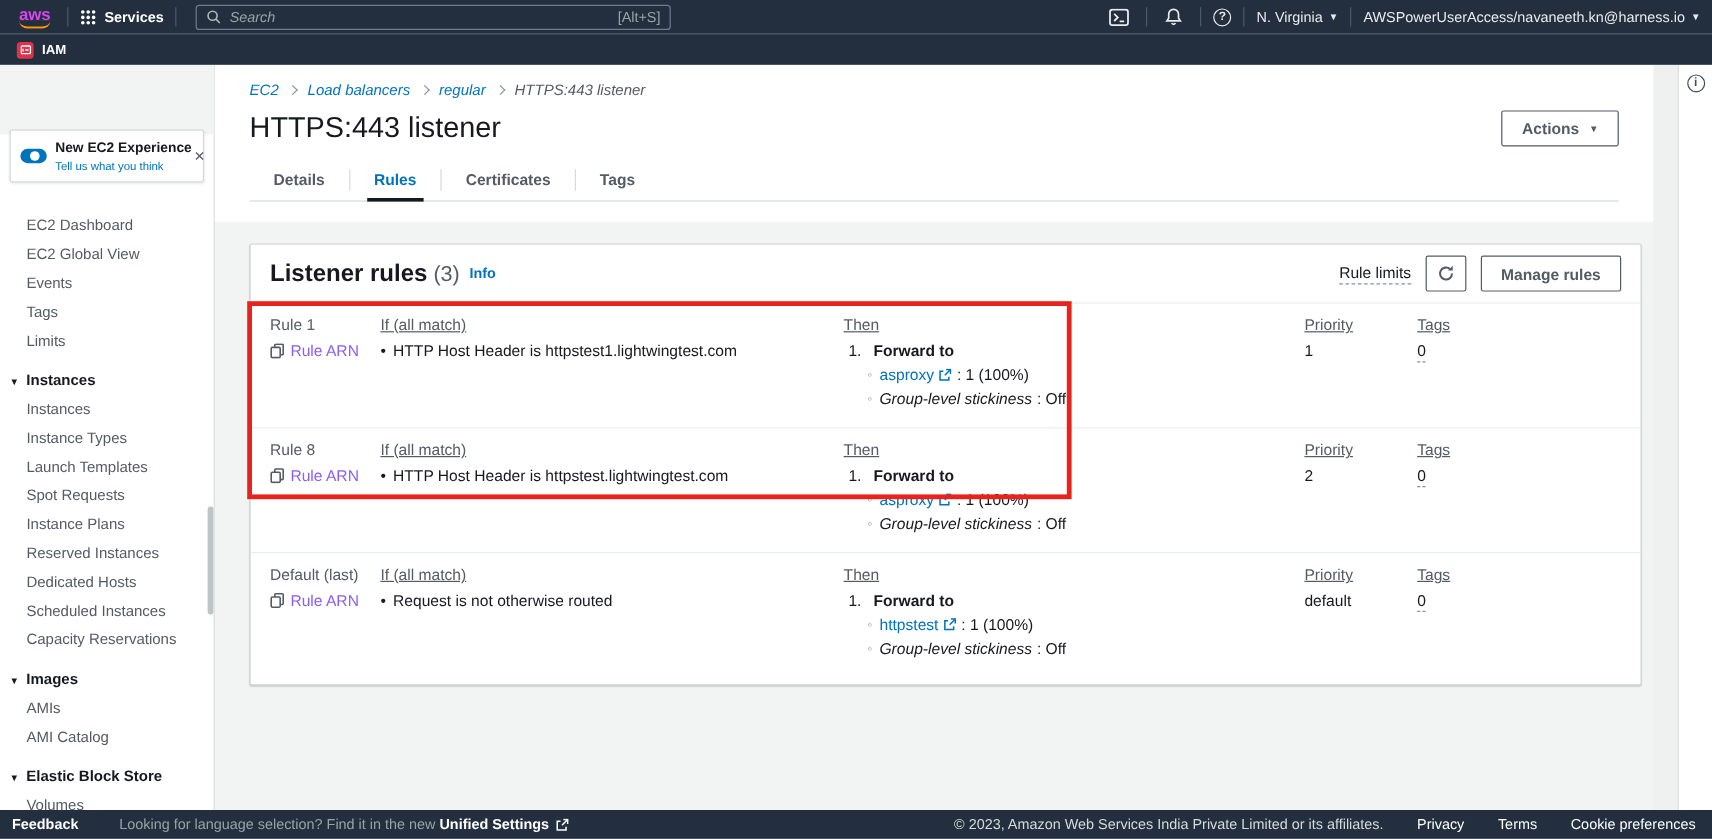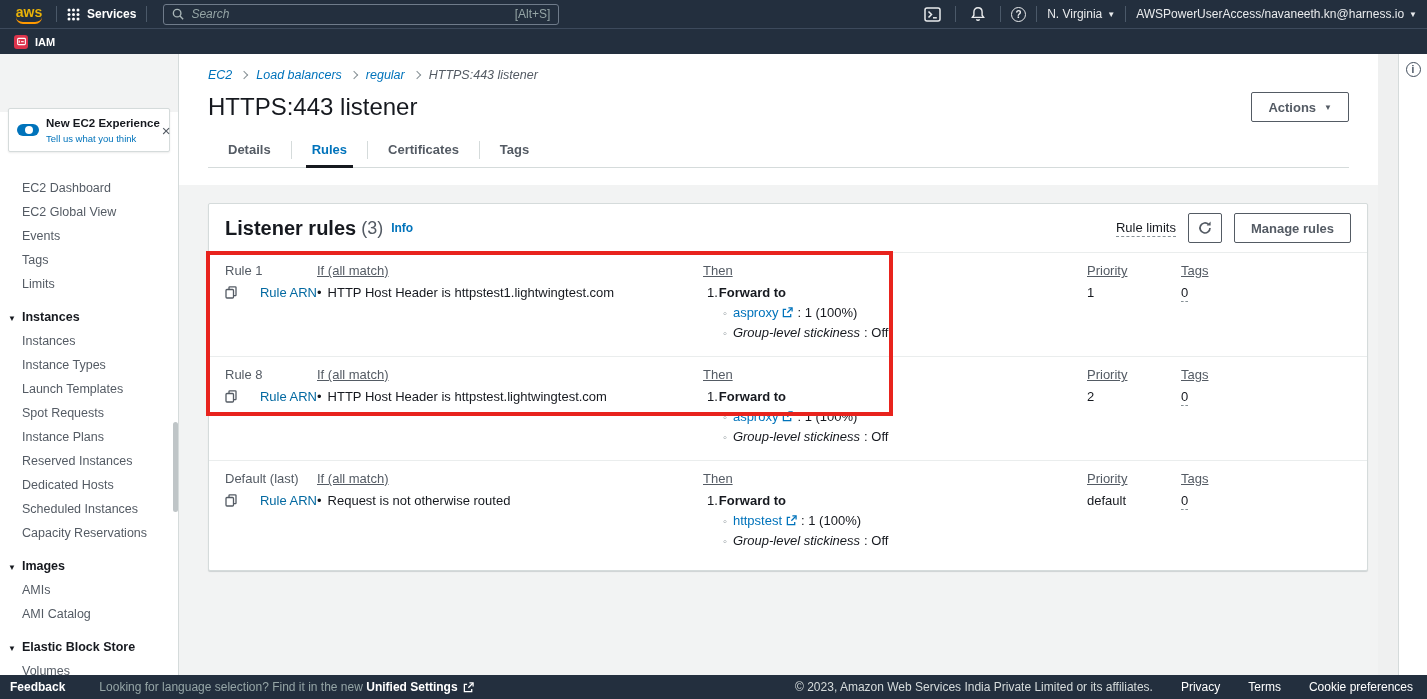--- a/index.html
+++ b/index.html
@@ -5,21 +5,21 @@
   * { box-sizing: border-box; margin: 0; padding: 0; }
   html,body { width:1427px; height:699px; }
   body {
     font-family: "Liberation Sans", sans-serif;
     background:#f2f3f3; position:relative; overflow:hidden; font-size:13px; color:#16191f;
   }
   
   .topbar { position:absolute; top:0; left:0; width:1427px; height:28px; background:#232f3e;
     display:flex; align-items:center; color:#fff; z-index:30; }
   .aws-logo { margin-left:12px; width:34px; position:relative; font-weight:bold; font-size:14px;
-    color:#eab308; text-align:center; line-height:16px; }
+    color:#d946ef; text-align:center; line-height:16px; }
   .aws-logo .smile { display:block; width:26px; height:7px; margin:-3px auto 0;
     border:solid #ff9900; border-width:0 0 2px 0; border-radius:0 0 12px 12px; }
   .tb-div { width:1px; height:16px; background:#4b5969; margin:0 10px; }
   .tb-item { display:flex; align-items:center; gap:7px; font-size:12px; font-weight:bold; color:#fff; cursor:pointer; }
   .searchbox { display:flex; align-items:center; width:396px; height:21px; margin-left:6px;
     border:1px solid #6f7b8a; border-radius:3px; padding:0 8px; gap:7px; background:#232f3e; }
   .searchbox .ph { color:#95a5a6; font-style:italic; font-size:12px; flex:1; }
   .searchbox .kbd { color:#95a5a6; font-size:12px; }
   .tb-right { margin-left:auto; display:flex; align-items:center; margin-right:10px; }
   .tb-right .txt { font-size:12px; color:#e9ebed; font-weight:normal; display:flex; align-items:center; gap:5px; cursor:pointer; }
@@ -84,25 +84,25 @@
   .card-actions { margin-left:auto; display:flex; align-items:center; gap:12px; }
   .rule-limits { font-size:13px; color:#16191f; border-bottom:1px dashed #879196; padding-bottom:1px; cursor:pointer; }
   .icon-btn { width:34px; height:30px; display:inline-flex; align-items:center; justify-content:center;
     background:#fff; border:1px solid #545b64; border-radius:2px; cursor:pointer; }
   
   .rows { position:relative; }
   .rule-row { display:grid; grid-template-columns:92px 386px 384px 94px 1fr;
     padding:10px 0 16px 16px; border-top:1px solid #eaeded; }
   .col-h { color:#545b64; font-size:13px; margin-bottom:7px;text-decoration:underline; }
   .rule-name { color:#545b64; }
-  .arn { display:flex; align-items:center; gap:5px; margin-top:7px; color:#0369a1; cursor:pointer;justify-content:space-between; }
+  .arn { display:flex; align-items:center; gap:5px; margin-top:7px; color:#8b5cf6; cursor:pointer; }
   .cond { color:#16191f; }
   .cond .b { margin-right:6px; }
   .then-l1 { padding-left:4px; color:#16191f; }
-  .then-l1 b { margin-left:1px;text-align:right; }
+  .then-l1 b { margin-left:10px;text-align:right; }
   .then-sub { padding-left:20px; margin-top:5px; color:#16191f; display:flex; align-items:center; gap:4px; }
   .obullet { color:#879196; font-size:11px; margin-right:2px; }
   .tg-link { color:#0073bb; cursor:pointer; }
   .dashed-num { border-bottom:1px dashed #879196; padding-bottom:1px; cursor:pointer; color:#16191f; }
   .redbox { position:absolute; left:-3px; top:-1px; width:687px; height:165px;
     border:4px solid #e8231d; pointer-events:none; z-index:5; }
   
   .footer { position:absolute; left:0; bottom:0; width:1427px; height:24px; background:#232f3e;
     display:flex; align-items:center; font-size:12px; z-index:30; }
   .footer .fb { color:#fff; font-weight:bold; margin-left:10px; cursor:pointer; }

